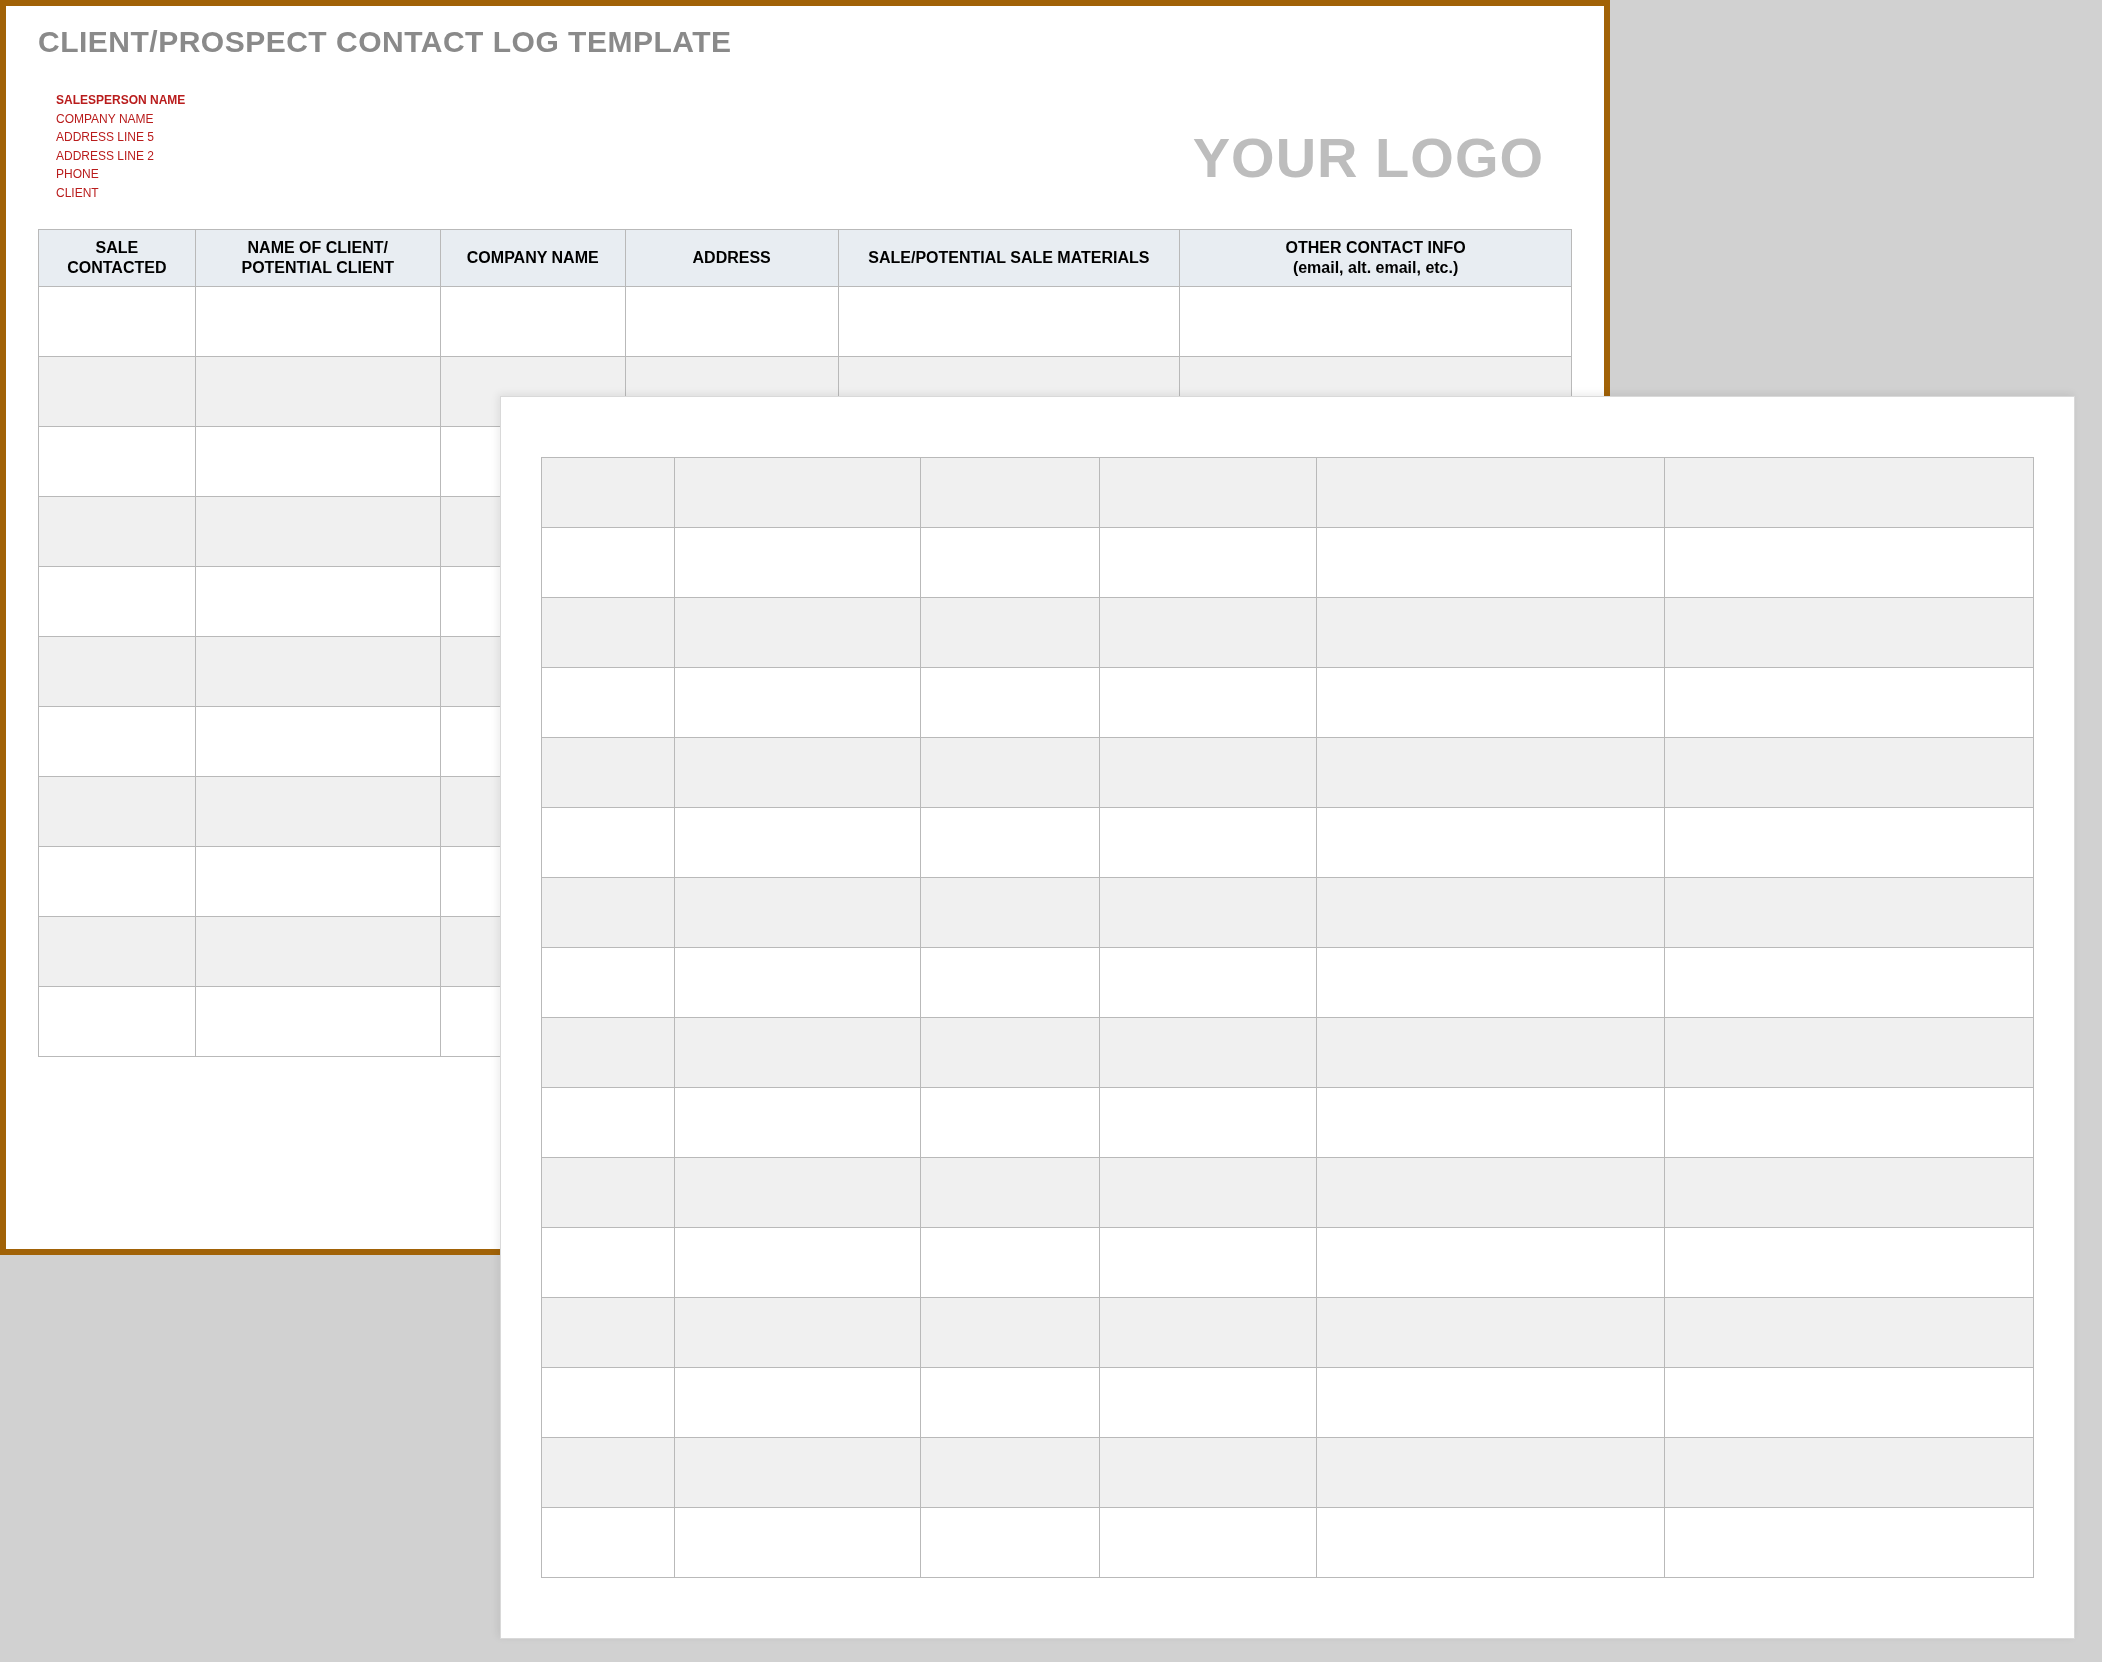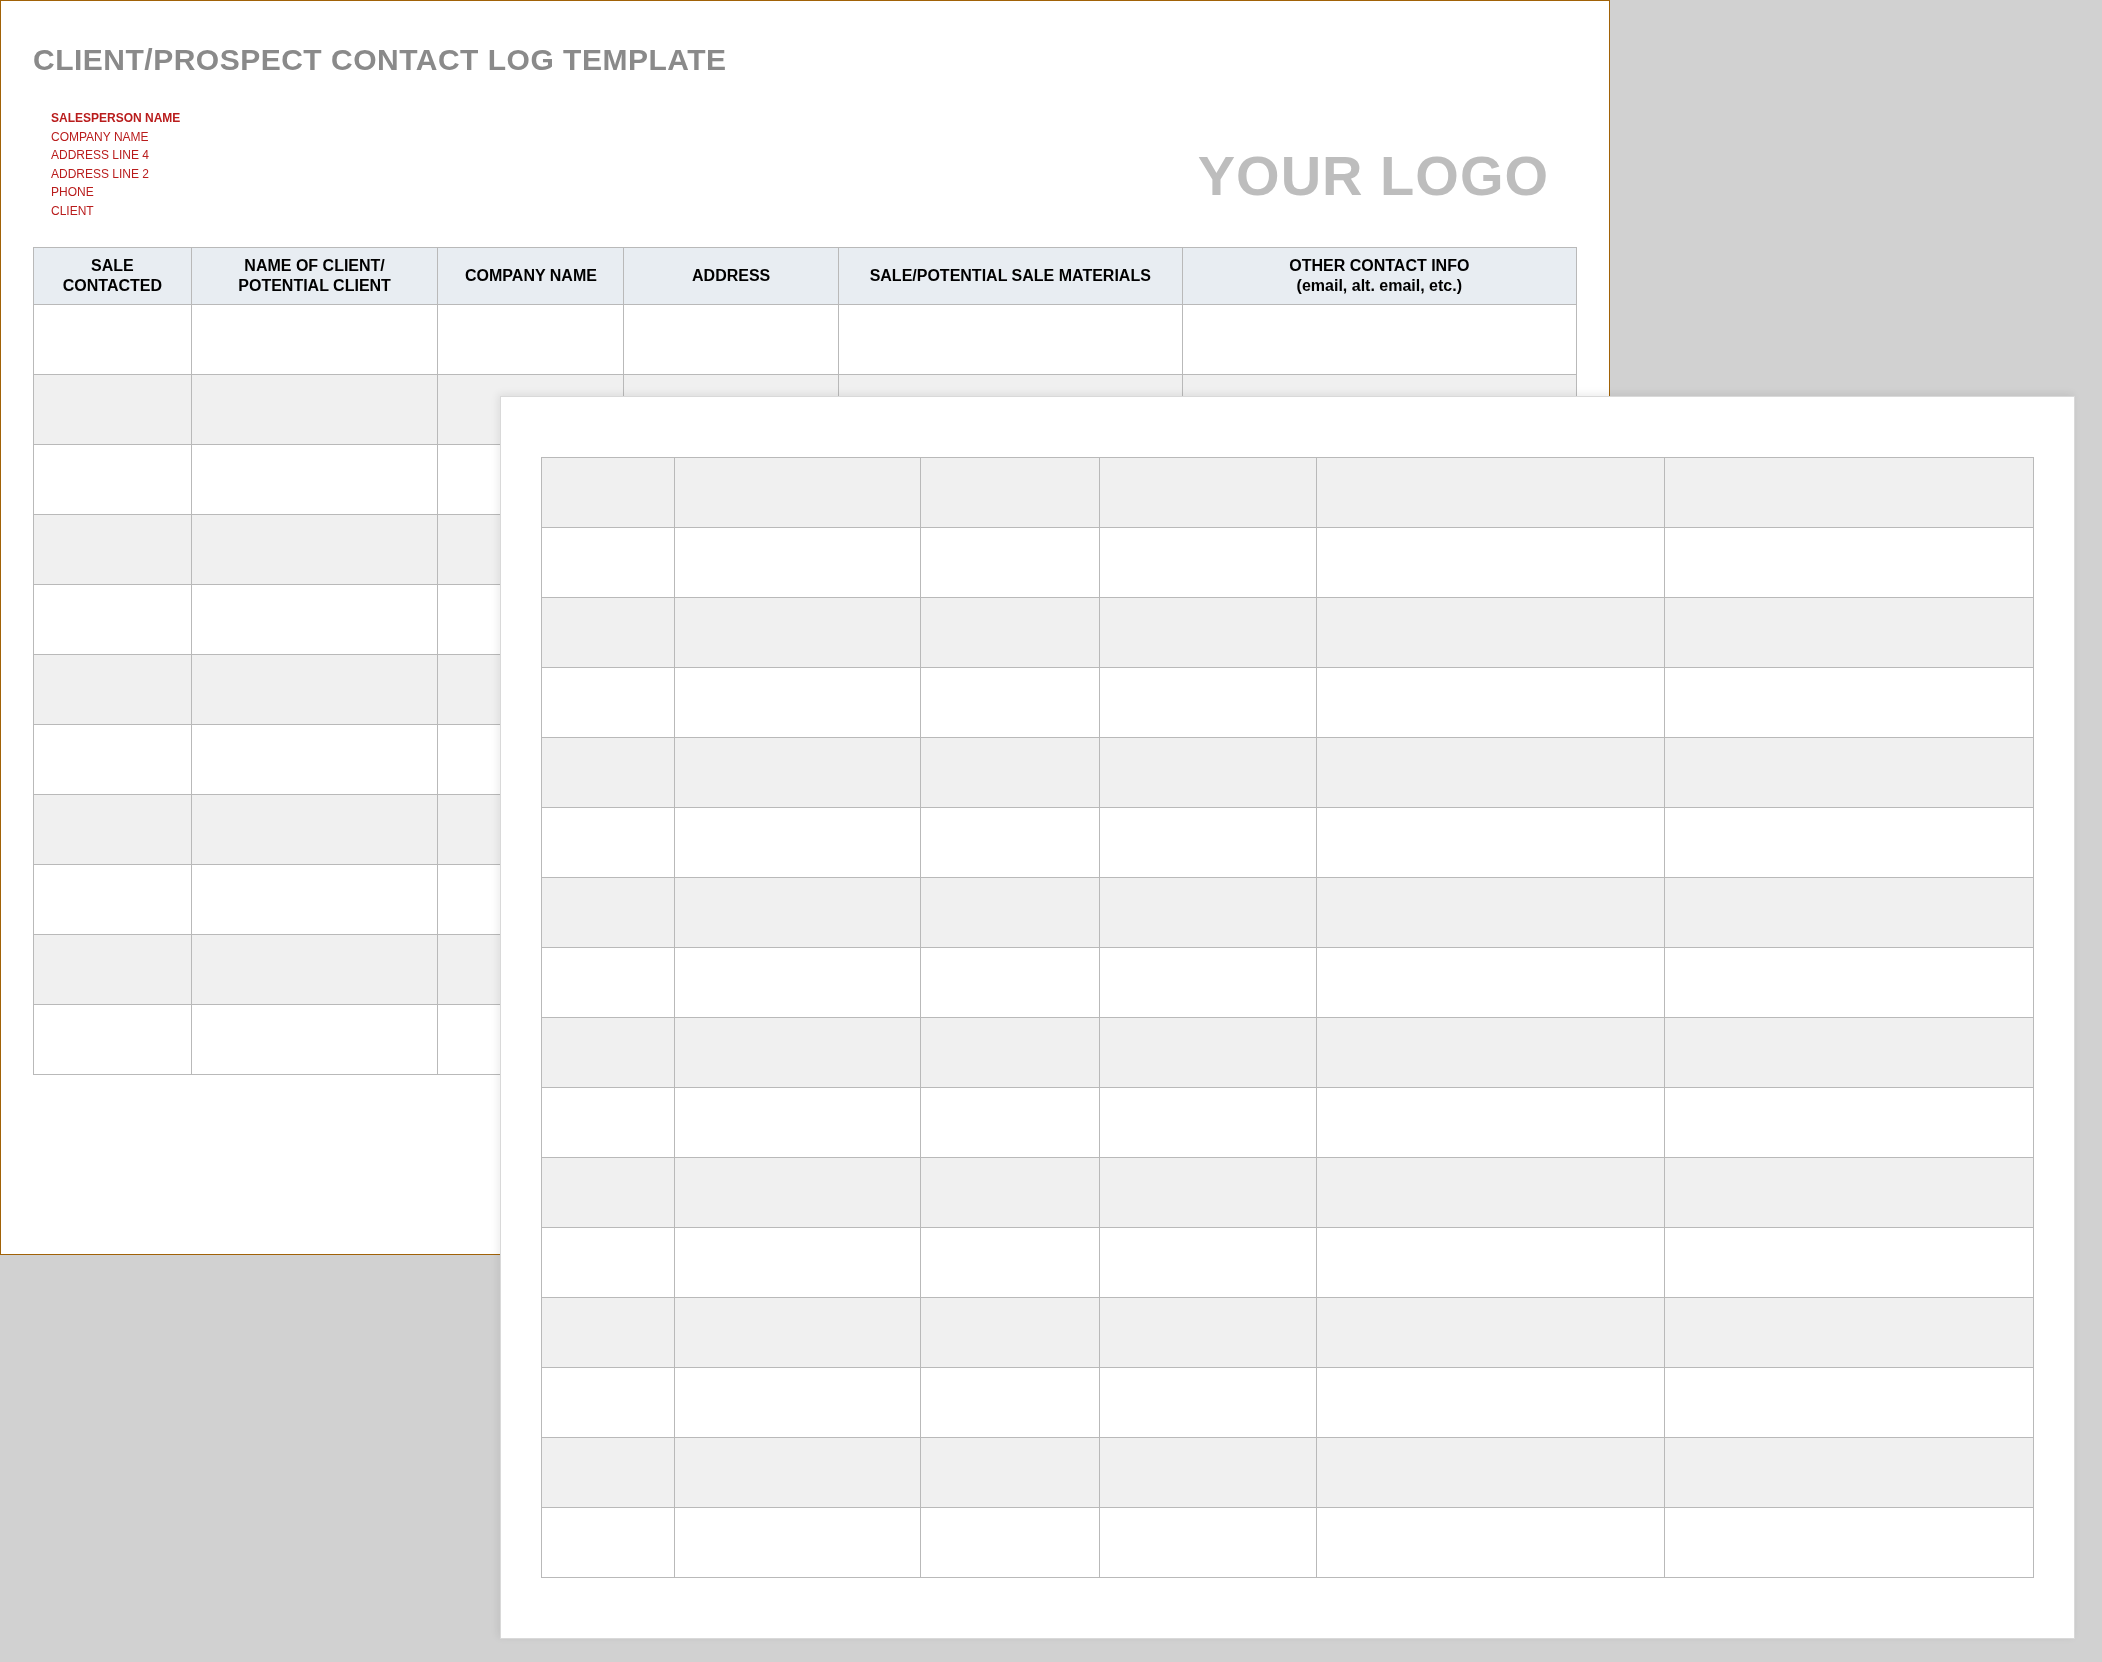--- a/index.html
+++ b/index.html
@@ -11,22 +11,22 @@
       position: relative;
       overflow: hidden;
     }
     .page1 {
       position: absolute;
       left: 0;
       top: 0;
       width: 1610px;
       height: 1255px;
       background: #ffffff;
-      border: 1px solid #a16207;
-      padding: 42px 32px;
+      border: 6px solid #a16207;
+      padding: 19px 32px;
     }
     .title {
       font-size: 30px;
       font-weight: 700;
       color: #8a8a8a;
       letter-spacing: 0.5px;
       margin-bottom: 32px;
     }
     .header-row {
       display: flex;
@@ -107,21 +107,21 @@
   </style>
 </head>
 <body>
 
 <div class="page1">
   <div class="title">CLIENT/PROSPECT CONTACT LOG TEMPLATE</div>
   <div class="header-row">
     <div class="sales-info">
       <div class="sp-name">SALESPERSON NAME</div>
       <div>COMPANY NAME</div>
-      <div>ADDRESS LINE 4</div>
+      <div>ADDRESS LINE 5</div>
       <div>ADDRESS LINE 2</div>
       <div>PHONE</div>
       <div>CLIENT</div>
     </div>
     <div class="logo-placeholder">YOUR LOGO</div>
   </div>
 
   <table class="log-table">
     <colgroup>
       <col class="c1">

